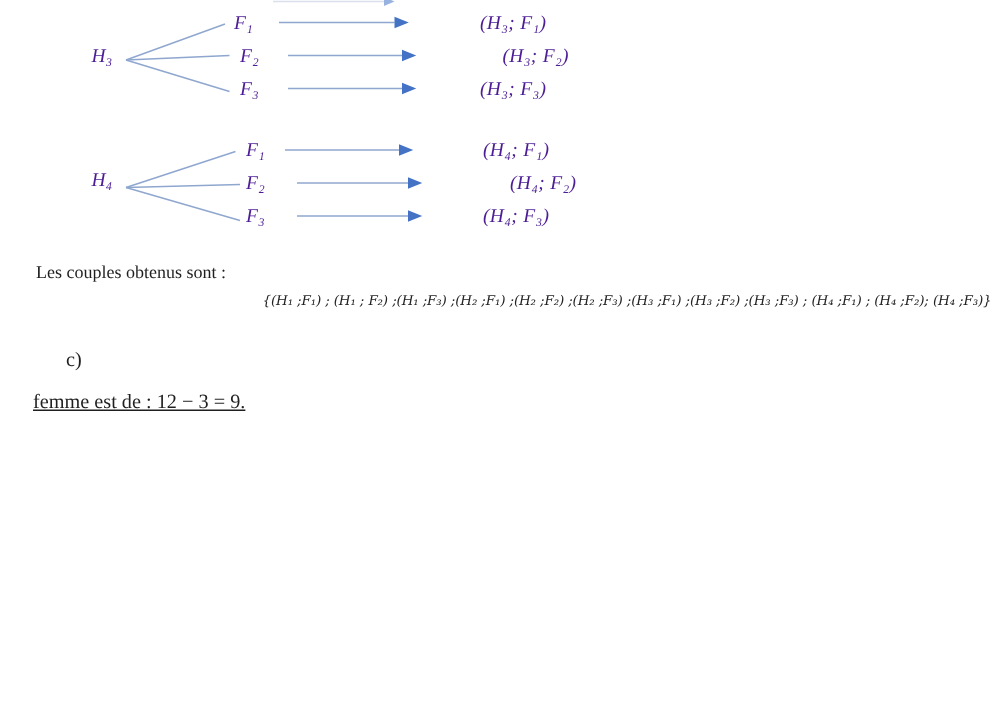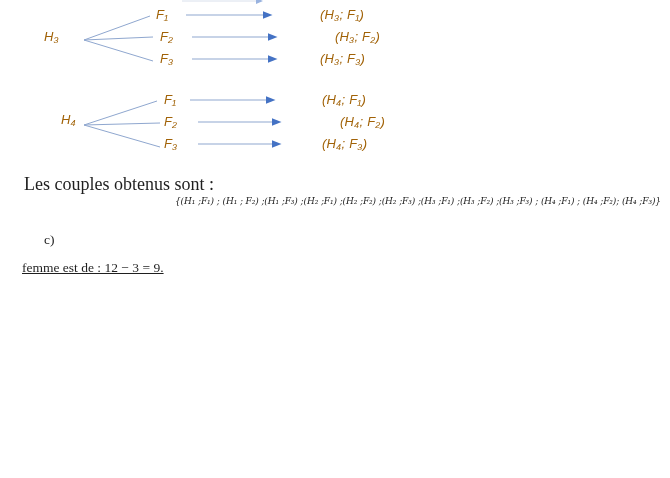--- a/index.html
+++ b/index.html
@@ -14,32 +14,32 @@
     color: #1f1f1f;
   }
   .diagram {
     position: absolute;
     left: 0; top: 0;
     width: 670px; height: 165px;
   }
   .diagram svg { position: absolute; left: 0; top: 0; }
   .mlabel {
     position: absolute;
-    font-family: Liberation Sans, sans-serif;
+    font-family: Liberation Serif, serif;
     font-style: italic;
     font-size: 13px;
     line-height: 16px;
-    color: #a16207;
+    color: #4c1d95;
     white-space: nowrap;
   }
   .couple { letter-spacing: 0.2px; }
   .t-intro {
     position: absolute;
     left: 24px; top: 174px;
-    font-size: 18px;
+    font-size: 12px;
     color: #1f1f1f;
   }
   .t-set {
     position: absolute;
     left: 29px; top: 196px;
     width: 632px;
     font-family: "DejaVu Serif", serif;
     font-style: italic;
     font-size: 9px;
     letter-spacing: -0.1px;
@@ -99,21 +99,21 @@
       <line x1="84" y1="125" x2="160" y2="147" stroke-width="1" stroke="#8fa7cf"></line>
 
       <line x1="190" y1="100" x2="266" y2="100" stroke-width="1" stroke="#8fa7cf"></line>
       <polygon points="266,96.2 275.5,100 266,103.8" fill="#4472c4"></polygon>
       <line x1="198" y1="122" x2="272" y2="122" stroke-width="1" stroke="#8fa7cf"></line>
       <polygon points="272,118.2 281.5,122 272,125.8" fill="#4472c4"></polygon>
       <line x1="198" y1="144" x2="272" y2="144" stroke-width="1" stroke="#8fa7cf"></line>
       <polygon points="272,140.2 281.5,144 272,147.8" fill="#4472c4"></polygon>
     </svg>
 
-    <span class="mlabel" style="left:44px;top:29px">H₃</span>
+    <span class="mlabel" style="left:61px;top:29px">H₃</span>
     <span class="mlabel" style="left:156px;top:7px">F₁</span>
     <span class="mlabel" style="left:160px;top:29px">F₂</span>
     <span class="mlabel" style="left:160px;top:51px">F₃</span>
     <span class="mlabel couple" style="left:320px;top:7px">(H₃; F₁)</span>
     <span class="mlabel couple" style="left:335px;top:29px">(H₃; F₂)</span>
     <span class="mlabel couple" style="left:320px;top:51px">(H₃; F₃)</span>
 
     <span class="mlabel" style="left:61px;top:112px">H₄</span>
     <span class="mlabel" style="left:164px;top:92px">F₁</span>
     <span class="mlabel" style="left:164px;top:114px">F₂</span>

